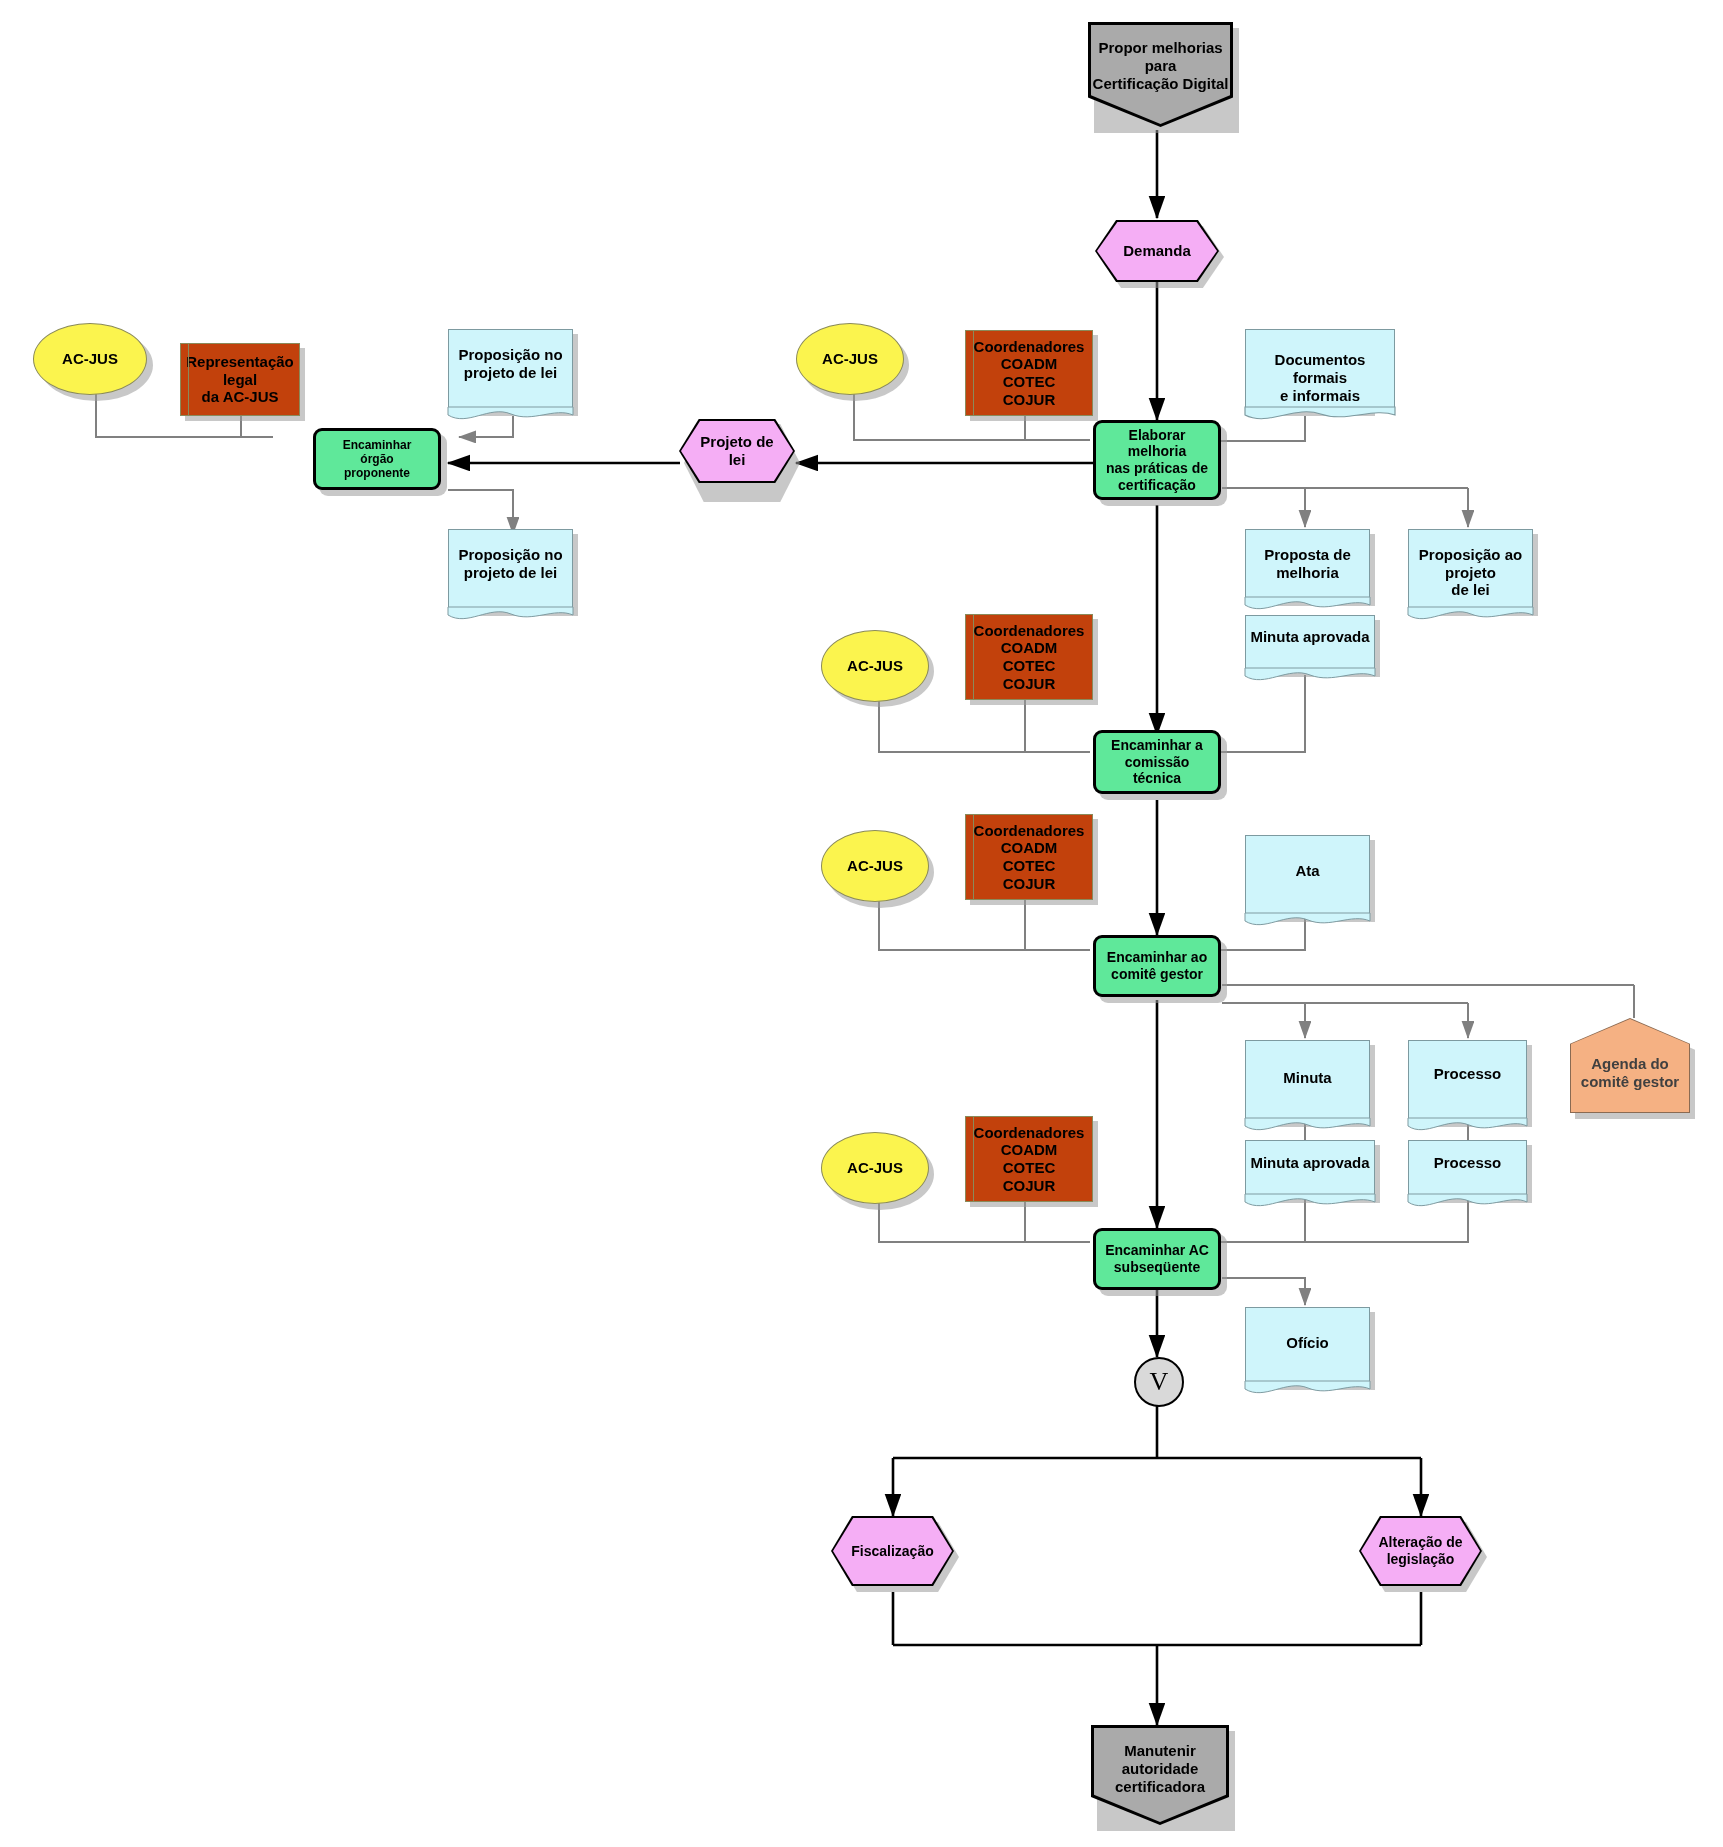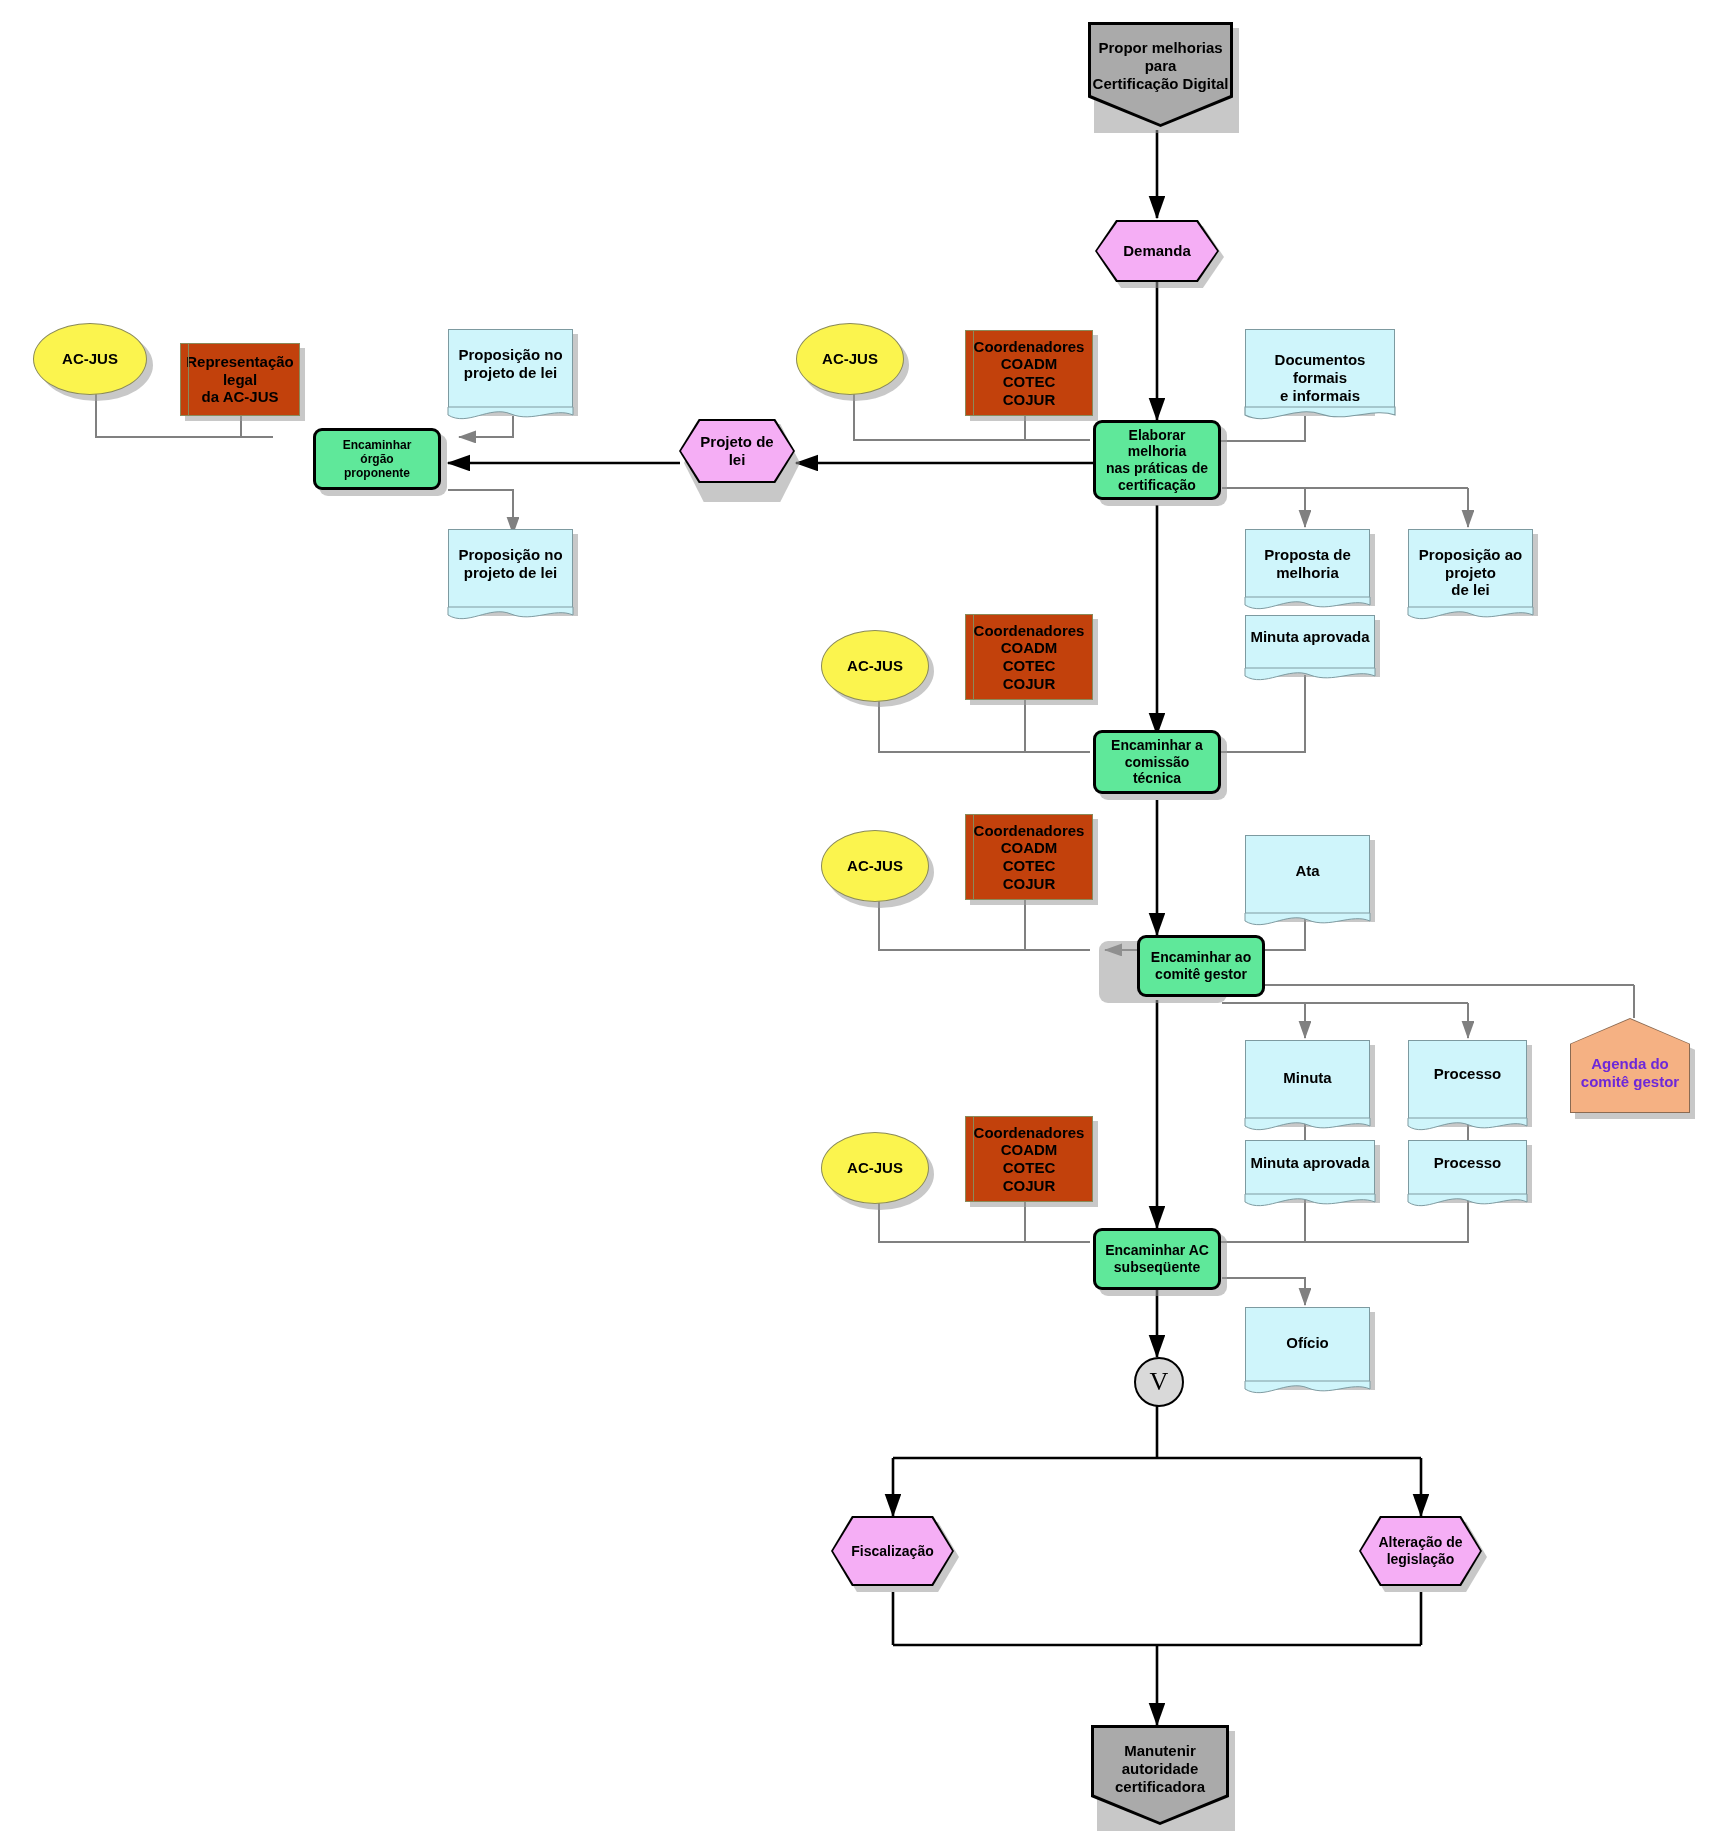--- a/index.html
+++ b/index.html
@@ -131,21 +131,21 @@
   .agendawrap .agendaborder{
     position:absolute; inset:0;
     background:#8a6a52;
     clip-path:polygon(50% 0%, 100% 27%, 100% 100%, 0% 100%, 0% 27%);
   }
   .agendawrap .agenda{
     position:absolute; inset:1px;
     background:#F5B183;
     clip-path:polygon(50% 0%, 100% 27%, 100% 100%, 0% 100%, 0% 27%);
     display:flex; align-items:center; justify-content:center;
-    text-align:center; font-weight:bold; color:#6d28d9; font-size:15px; line-height:1.2;
+    text-align:center; font-weight:bold; color:#404040; font-size:15px; line-height:1.2;
     padding-top:14px;
   }
 
   
   .gate{
     position:absolute;
     width:46px;height:46px;
     border-radius:50%;
     background:#D9D9D9;
     border:2px solid #000000;
@@ -368,21 +368,21 @@
 
   <div class="shadow" style="left:1250px;top:840px;width:125px;height:82px;"></div>
   <div class="node doc" style="left:1245px;top:835px;width:125px;height:82px;padding-top:26px;">
     <span class="lbl">Ata</span>
     <svg class="wave" viewBox="0 0 127 20" preserveAspectRatio="none">
       <path d="M0,0 L0,8 C20,20 42,-2 64,7 C86,16 108,0 127,8 L127,0 Z" fill="#CFF5FB" stroke="#7d9aa0" stroke-width="1"></path>
     </svg>
   </div>
 
   <div class="shadow" style="left:1099px;top:941px;width:128px;height:62px;border-radius:9px;"></div>
-  <div class="node activity" style="left:1093px;top:935px;width:128px;height:62px;font-size:14px;margin-left:44px;">
+  <div class="node activity" style="left:1093px;top:935px;width:128px;height:62px;font-size:14px;">
     <span class="lbl">Encaminhar ao<br>comitê gestor</span>
   </div>
 
   <div class="shadow" style="left:1250px;top:1045px;width:125px;height:82px;"></div>
   <div class="node doc" style="left:1245px;top:1040px;width:125px;height:82px;padding-top:28px;">
     <span class="lbl">Minuta</span>
     <svg class="wave" viewBox="0 0 127 20" preserveAspectRatio="none">
       <path d="M0,0 L0,8 C20,20 42,-2 64,7 C86,16 108,0 127,8 L127,0 Z" fill="#CFF5FB" stroke="#7d9aa0" stroke-width="1"></path>
     </svg>
   </div>

